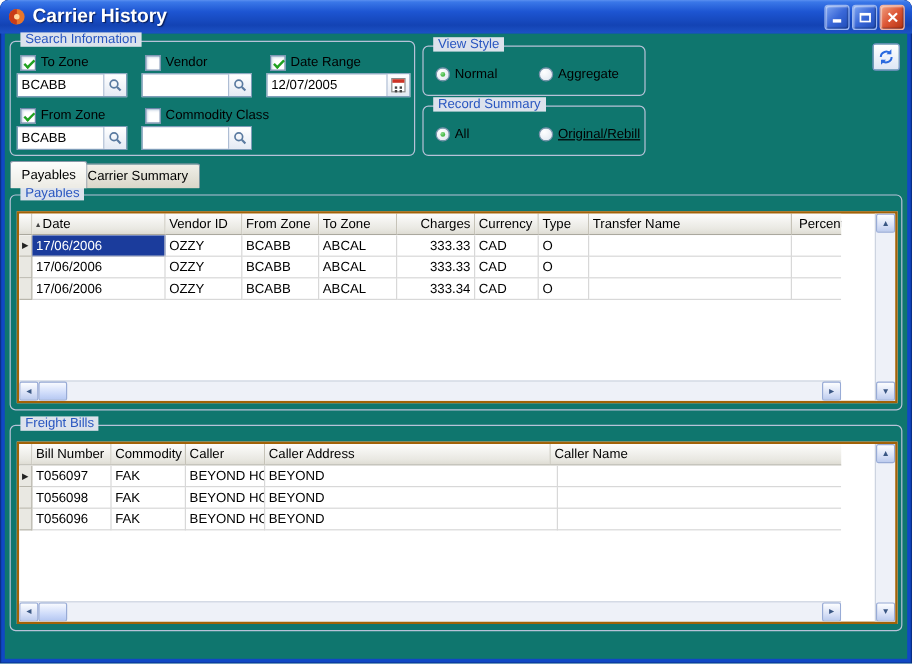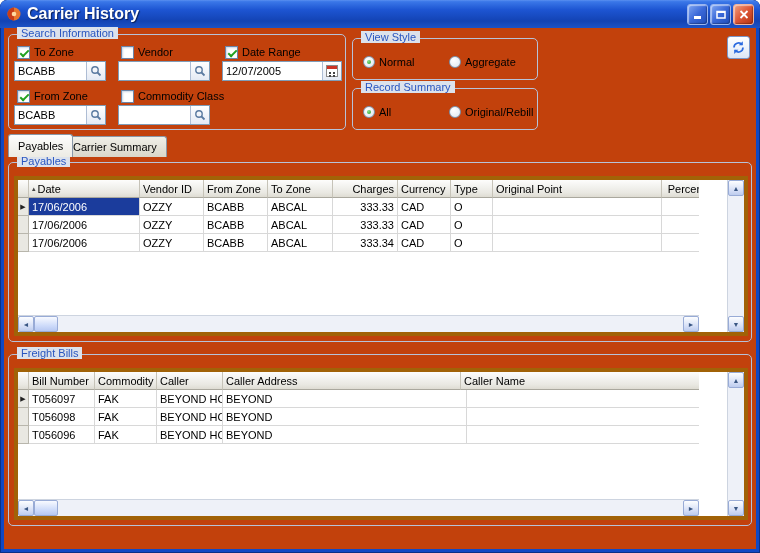--- a/index.html
+++ b/index.html
@@ -11,21 +11,21 @@
     background:linear-gradient(180deg,#5a90f0 0%,#3a77e8 6%,#1d55d2 35%,#1343b4 75%,#1d53c6 100%);
     display:flex; align-items:center; padding:0 6px; border-radius:7px 7px 0 0; }
   .app-icon { width:16px; height:16px; margin-right:5px; display:flex; }
   .title-text { color:#fff; font-weight:bold; font-size:16px; text-shadow:1px 1px 1px rgba(0,0,20,.6); flex:1; }
   .win-buttons { display:flex; gap:2px; }
   .winbtn { width:21px; height:21px; border-radius:3px; display:flex; align-items:center; justify-content:center;
     border:1px solid #9ab6f0; box-shadow: inset 1px 1px 1px rgba(255,255,255,.5), inset -1px -1px 1px rgba(0,0,0,.25); cursor:pointer; }
   .winbtn.blue { background:linear-gradient(135deg,#7fa6f2 0%,#3a68d8 50%,#1f4cb8 100%); }
   .winbtn.red  { background:linear-gradient(135deg,#f0a080 0%,#dd5636 50%,#b43312 100%); border-color:#f0b4a0; }
   
-  .client { position:absolute; left:4px; top:28px; width:752px; height:521px; background:#c2410c; }
+  .client { position:absolute; left:4px; top:28px; width:752px; height:521px; background:#0f766e; }
   
   .groupbox { position:absolute; border:1px solid #b7c2d8; border-radius:5px; }
   .group-title { position:absolute; top:-8px; left:8px; background:#dce2ec; padding:0 4px; color:#2956c0; white-space:nowrap; }
   
   .check-row { position:absolute; display:flex; align-items:center; gap:4px; height:14px; cursor:default; }
   .cbox { width:13px; height:13px; background:#fff; border:1px solid #6b85a8; position:relative; flex:0 0 13px;
           box-shadow: inset 1px 1px 2px #c9d6e6; }
   .cbox.checked::after { content:''; position:absolute; left:2px; top:3px; width:7px; height:3px;
           border-left:2px solid #21a121; border-bottom:2px solid #21a121; transform:rotate(-45deg); }
   .rdot { width:12px; height:12px; border-radius:50%; border:1px solid #7b93ad; flex:0 0 12px;
@@ -43,21 +43,21 @@
           box-shadow:4px 0 0 #444, 0 3px 0 #444, 4px 3px 0 #444; }
   
   .refresh-btn { position:absolute; width:23px; height:23px; border:1px solid #7a96c8; border-radius:3px;
           background:linear-gradient(180deg,#ffffff,#dde6f5); display:flex; align-items:center; justify-content:center; cursor:pointer; }
   
   .tab { position:absolute; border:1px solid #8a98a8; border-bottom:none; border-radius:3px 3px 0 0;
           display:flex; align-items:center; justify-content:center; padding:0 9px; cursor:pointer; white-space:nowrap; }
   .tab.active { height:23px; background:linear-gradient(180deg,#fdfdfc,#ecebe4); z-index:2; }
   .tab.inactive { height:21px; background:linear-gradient(180deg,#f0efe8,#d9d6c9); }
   
-  .grid { position:absolute; display:flex; border:4px solid #a16207; background:#fff; overflow:hidden;gap:28px; }
+  .grid { position:absolute; display:flex; border:2px solid #a16207; background:#fff; overflow:hidden;gap:28px; }
   .grid-main { flex:1; min-width:0; display:flex; flex-direction:column; overflow:hidden; }
   .grid-header { flex:0 0 18px; display:flex; }
   .hcell { background:linear-gradient(180deg,#fdfdfc,#e9e8e2 75%,#dedcd3); border-right:1px solid #c6c3b8;
           border-bottom:1px solid #aaa89e; padding:0 3px; white-space:nowrap; overflow:hidden;
           display:flex; align-items:center; gap:2px; }
   .hcell.selhead { flex:0 0 11px; padding:0; }
   .sort-arrow { font-size:7px; color:#444; }
   .grid-body { flex:1; background:#fff; overflow:hidden; }
   .grow { display:flex; height:18px; }
   .cell { border-right:1px solid #d8d8d8; border-bottom:1px solid #d8d8d8; padding:0 3px;
@@ -194,21 +194,21 @@
         <span>Aggregate</span>
       </div>
     </div>
 
     <div class="groupbox" style="left:348px;top:60px;width:186px;height:42px;">
       <span class="group-title">Record Summary</span>
       <div class="check-row" style="left:10px;top:16px;">
         <span class="rdot checked"></span>
         <span>All</span>
       </div>
-      <div class="check-row" style="left:96px;top:16px;">
+      <div class="check-row" style="left:96px;top:16px;text-decoration:underline;">
         <span class="rdot"></span>
         <span>Original/Rebill</span>
       </div>
     </div>
 
     <div class="refresh-btn" style="left:723px;top:8px;">
       <svg width="15" height="15" viewBox="0 0 16 16">
         <path d="M3.2 8a4.8 4.8 0 0 1 8.6-2.9" fill="none" stroke="#2a6adf" stroke-width="1.8"></path>
         <path d="M12.8 8a4.8 4.8 0 0 1-8.6 2.9" fill="none" stroke="#2a6adf" stroke-width="1.8"></path>
         <path d="M12.6 1.2v4.4h-4.4z" fill="#2a6adf"></path>
@@ -245,21 +245,21 @@
               <div class="hcell right" style="width: 65px; flex: 0 0 65px;">
                 <span>Charges</span>
               </div>
               <div class="hcell" style="width: 53px; flex: 0 0 53px;">
                 <span>Currency</span>
               </div>
               <div class="hcell" style="width: 42px; flex: 0 0 42px;">
                 <span>Type</span>
               </div>
               <div class="hcell" style="width: 169px; flex: 0 0 169px;">
-                <span>Original Point</span>
+                <span>Transfer Name</span>
               </div>
               <div class="hcell right" style="width: 66px; flex: 0 0 66px;">
                 <span>Percentage</span>
               </div>
               <div class="hcell" style="width: 8px; flex: 0 0 8px;">
                 <span>F</span>
               </div>
             </div>
           <div class="grid-body">
               <div class="grow">

